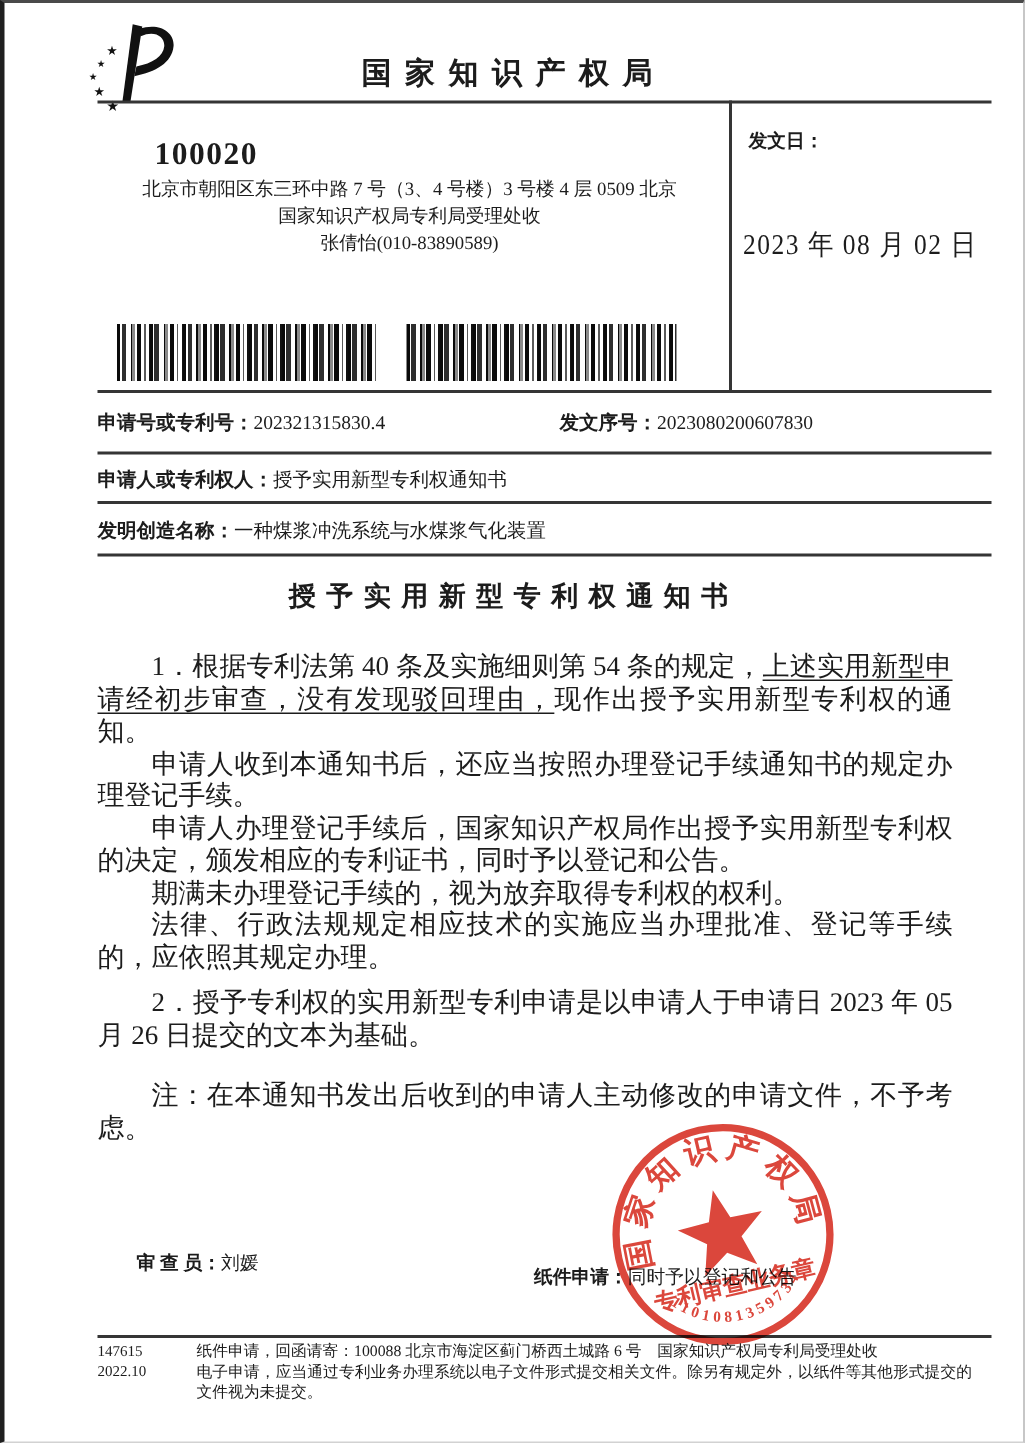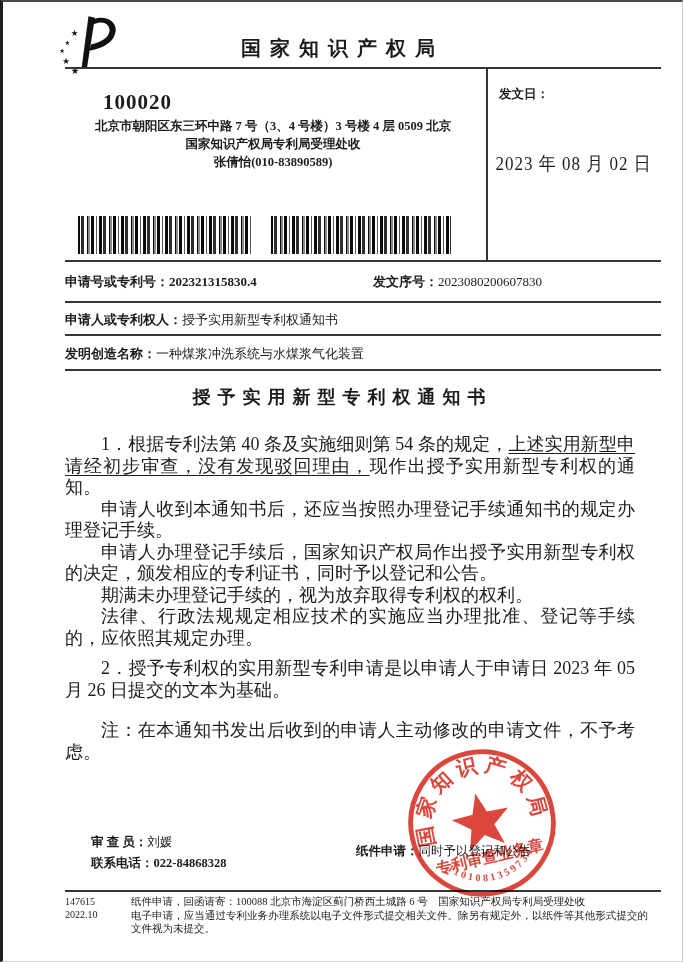--- a/index.html
+++ b/index.html
@@ -15,35 +15,35 @@
   .hline { position:absolute; left:62px; width:596px; background:#353535; }
   .h2 { height:2px; } .h15 { height:1.5px; }
   .vline { position:absolute; width:1.5px; background:#353535; }
 
   .agency-title { left:0; right:0; top:33px; text-align:center; font-size:20px;
     font-weight:600; letter-spacing:9px; }
   .logo { left:54px; top:13px; width:64px; height:62px; }
 
   .postcode { left:100px; top:88px; font-size:21px; font-weight:bold; letter-spacing:1px; }
   .addr { left:70px; top:115px; width:400px; text-align:center; font-size:12.5px;
-    font-weight:700; line-height:18px; }
+    font-weight:400; line-height:18px; }
   .dispatch-label { left:496px; top:84px; font-size:12.5px; font-weight:600; }
   .dispatch-date { left:483px; top:150px; width:175px; text-align:center;
     font-size:17px; font-weight:500; letter-spacing:1px; transform:scaleY(1.12); }
 
   .barcode { position:absolute; top:214px; height:38px;
     background:repeating-linear-gradient(90deg,
       #0a0a0a 0 2px, #fff 2px 3px, #2e2e2e 3px 6px, #fff 6px 9px,
       #0a0a0a 9px 10px, #8a8a8a 10px 12px, #fff 12px 13px, #0a0a0a 13px 16px,
       #fff 16px 18px, #5a5a5a 18px 19px, #fff 19px 21px, #111 21px 22px); }
   .bc1 { left:75px; width:174px; } .bc2 { left:268px; width:180px; }
 
   .meta-row { position:absolute; left:62px; font-size:13px; }
   .lbl { font-weight:bold; }
-  .b { font-weight:bold; }
+  .b { font-weight:normal; }
 
   .doc-title { left:0; right:0; top:383px; text-align:center; font-size:18px;
     font-weight:bold; letter-spacing:7px; }
 
   .body-text { position:absolute; left:62px; top:432px; width:570px;
     font-size:18px; line-height:21.5px; text-align:justify; }
   .body-text p { text-indent:2em; }
   .u { text-decoration:underline; text-underline-offset:3px; }
   .gap1 { margin-top:9px; } .gap2 { margin-top:15px; } .gap3 { margin-top:19px; }
 
@@ -113,21 +113,20 @@
     <p>申请人收到本通知书后，还应当按照办理登记手续通知书的规定办理登记手续。</p>
     <p>申请人办理登记手续后，国家知识产权局作出授予实用新型专利权的决定，颁发相应的专利证书，同时予以登记和公告。</p>
     <p>期满未办理登记手续的，视为放弃取得专利权的权利。</p>
     <p>法律、行政法规规定相应技术的实施应当办理批准、登记等手续的，应依照其规定办理。</p>
     <p class="gap1">2．授予专利权的实用新型专利申请是以申请人于申请日 2023 年 05 月 26 日提交的文本为基础。</p>
     <p class="gap3">注：在本通知书发出后收到的申请人主动修改的申请文件，不予考虑。</p>
   </div>
 
   <div class="sig sig-left">
     <div><span class="lbl">审 查 员：</span><span>刘媛</span></div>
-    <div><span class="lbl">联系电话：</span><span class="b">022-84868328</span></div>
   </div>
   <div class="sig sig-right">
     <span class="lbl">纸件申请：</span><span>同时予以登记和公告</span>
   </div>
 
   <svg class="seal" viewBox="0 0 150 150">
     <circle cx="75" cy="75" r="66" fill="none" stroke="#d8372b" stroke-width="4.5"></circle>
     <polygon points="75,47 81.8,65.7 101.6,66.3 85.9,78.6 91.5,97.7 75,86.5 58.5,97.7 64.1,78.6 48.4,66.3 68.2,65.7" fill="#d8372b"></polygon>
     <defs>
       <path id="sealTopArc" d="M 30.1 88.7 A 47 47 0 1 1 119.9 88.7" fill="none"></path>

